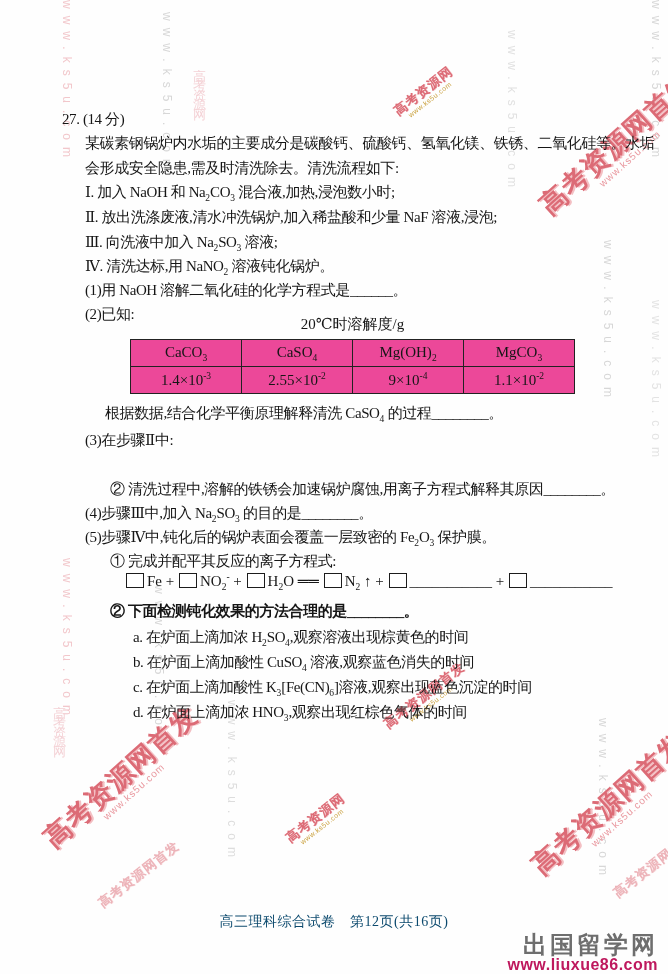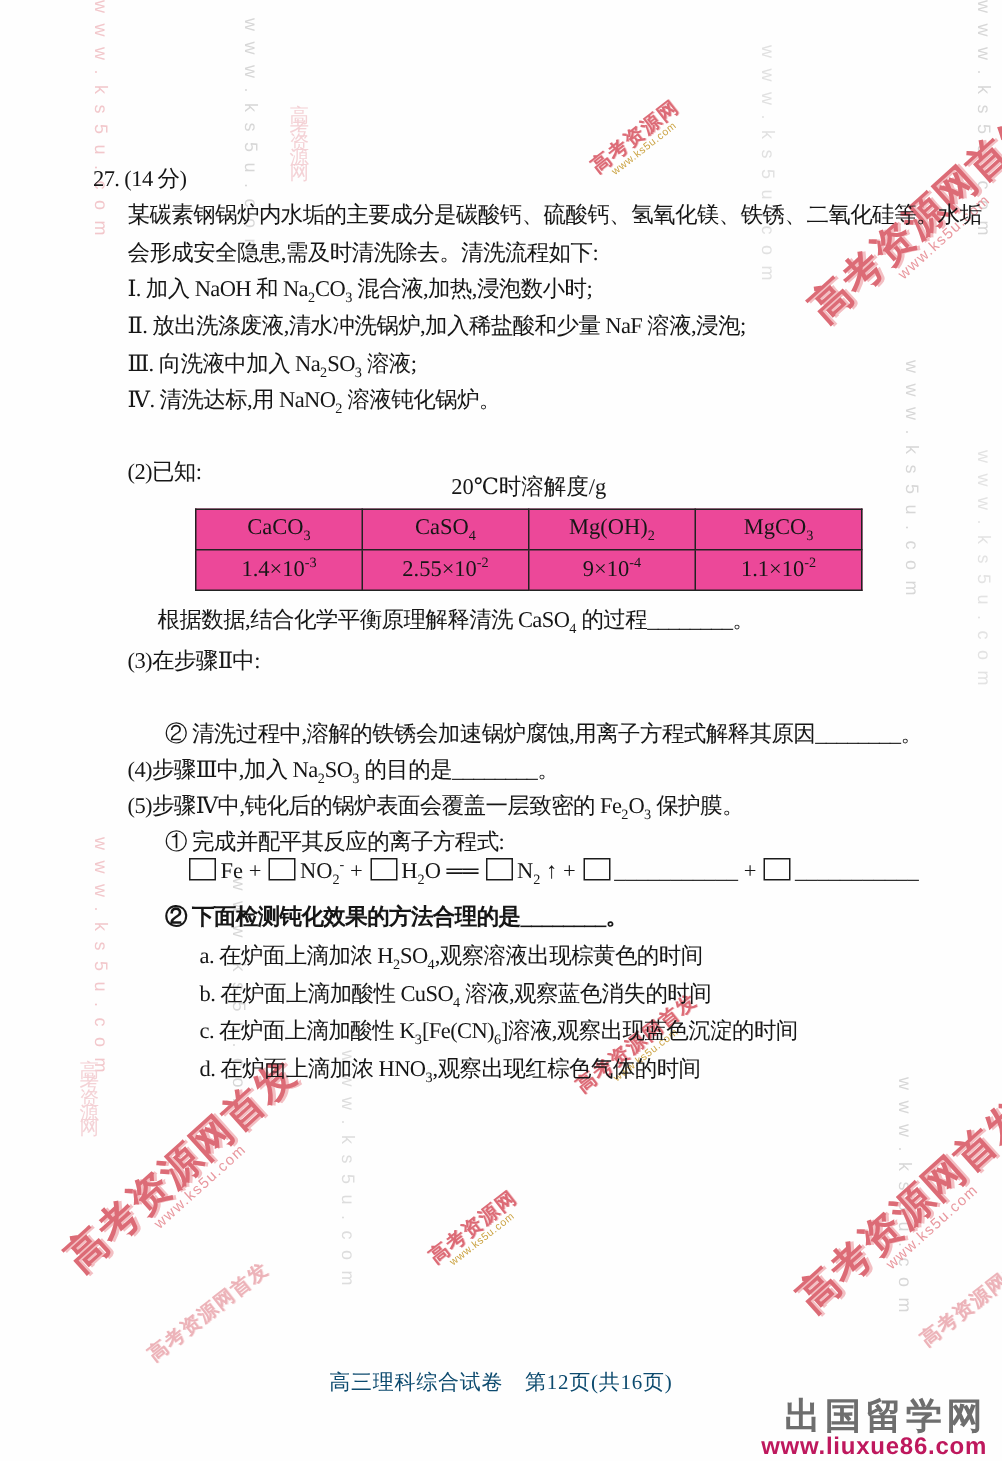--- a/index.html
+++ b/index.html
@@ -162,20 +162,21 @@
     <div class="stamp-main">高考资源网首发</div>
   </div>
 
   <div class="t-line" id="q27">27. (14 分)</div>
   <div class="t-line" id="intro1">某碳素钢锅炉内水垢的主要成分是碳酸钙、硫酸钙、氢氧化镁、铁锈、二氧化硅等。水垢</div>
   <div class="t-line" id="intro2">会形成安全隐患,需及时清洗除去。清洗流程如下:</div>
   <div class="t-line" id="step1">Ⅰ. 加入 NaOH 和 Na<sub>2</sub>CO<sub>3</sub> 混合液,加热,浸泡数小时;</div>
   <div class="t-line" id="step2">Ⅱ. 放出洗涤废液,清水冲洗锅炉,加入稀盐酸和少量 NaF 溶液,浸泡;</div>
   <div class="t-line" id="step3">Ⅲ. 向洗液中加入 Na<sub>2</sub>SO<sub>3</sub> 溶液;</div>
   <div class="t-line" id="step4">Ⅳ. 清洗达标,用 NaNO<sub>2</sub> 溶液钝化锅炉。</div>
+  <div class="t-line" id="q1">(1)用 NaOH 溶解二氧化硅的化学方程式是______。</div>
   <div class="t-line" id="q2">(2)已知:</div>
   <div class="t-line" id="table-title">20℃时溶解度/g</div>
 
   <table id="sol-table">
     <tbody>
       <tr>
         <td>CaCO<sub>3</sub></td>
         <td>CaSO<sub>4</sub></td>
         <td>Mg(OH)<sub>2</sub></td>
         <td>MgCO<sub>3</sub></td>

